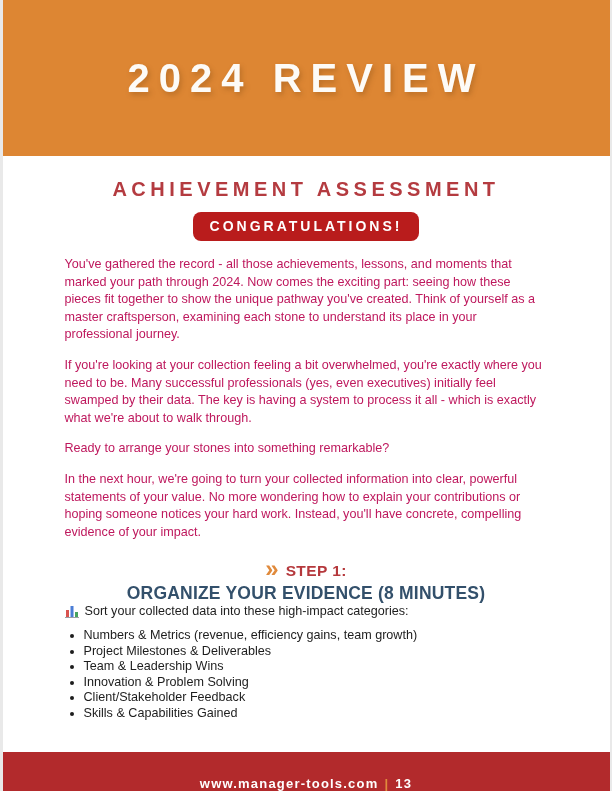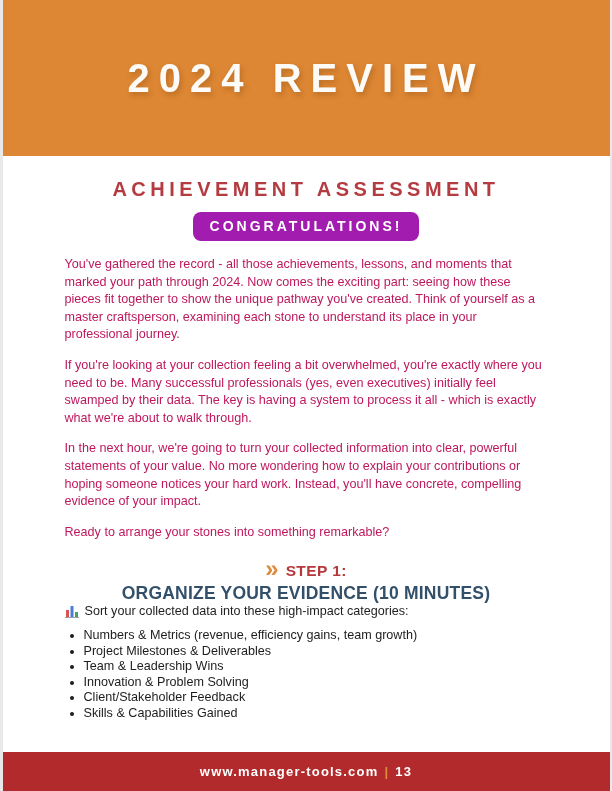--- a/index.html
+++ b/index.html
@@ -45,21 +45,21 @@
     color: #b43b40;
     font-size: 20px;
     font-weight: 800;
     letter-spacing: 4.5px;
     margin-top: 2px;
   }
 
   .badge-row { text-align: center; margin-top: 11px; }
   .badge {
     display: inline-block;
-    background: #a21caf;
+    background: #b91c1c;
     color: #ffffff;
     font-size: 14px;
     font-weight: 800;
     letter-spacing: 3px;
     padding: 6px 17px 7px 17px;
     border-radius: 8px;
   }
 
   .body-copy p {
     color: #be185d;
@@ -119,21 +119,21 @@
     color: #1d1d1d;
     font-size: 12.6px;
     line-height: 15.5px;
   }
 
   
   .footer {
     height: 39px;
     background: #b22a2c;
     display: flex;
-    align-items: center;
+    align-items: flex-end;
     justify-content: center;
     gap: 6px;
     color: #ffffff;
     font-size: 13px;
     font-weight: 700;
     letter-spacing: 1.2px;
   }
   .footer .pipe { color: #e08a3c; font-weight: 800; }
 </style>
 </head>
@@ -149,30 +149,30 @@
 
     <h2 class="section-heading">ACHIEVEMENT ASSESSMENT</h2>
 
     <div class="badge-row">
       <span class="badge">CONGRATULATIONS!</span>
     </div>
 
     <div class="body-copy">
       <p class="first">You've gathered the record - all those achievements, lessons, and moments that marked your path through 2024. Now comes the exciting part: seeing how these pieces fit together to show the unique pathway you've created. Think of yourself as a master craftsperson, examining each stone to understand its place in your professional journey.</p>
       <p>If you're looking at your collection feeling a bit overwhelmed, you're exactly where you need to be. Many successful professionals (yes, even executives) initially feel swamped by their data. The key is having a system to process it all - which is exactly what we're about to walk through.</p>
+      <p>Ready to arrange your stones into something remarkable?</p>
       <p>In the next hour, we're going to turn your collected information into clear, powerful statements of your value. No more wondering how to explain your contributions or hoping someone notices your hard work. Instead, you'll have concrete, compelling evidence of your impact.</p>
-      <p>Ready to arrange your stones into something remarkable?</p>
     </div>
 
     <div class="step-heading">
       <div class="step-line1">
         <span class="chevron-icon">»</span>
         <span class="step-label">STEP 1:</span>
       </div>
-      <div class="step-subtitle">ORGANIZE YOUR EVIDENCE (10 MINUTES)</div>
+      <div class="step-subtitle">ORGANIZE YOUR EVIDENCE (8 MINUTES)</div>
     </div>
 
     <div class="sort-line">
       <svg class="bar-chart-icon" viewBox="0 0 14 14" xmlns="http://www.w3.org/2000/svg">
         <rect x="1" y="6" width="3" height="7" fill="#d9534f"></rect>
         <rect x="5.5" y="2" width="3" height="11" fill="#4a7dd6"></rect>
         <rect x="10" y="8" width="3" height="5" fill="#46a35e"></rect>
         <rect x="0" y="13" width="14" height="1" fill="#9aa0a6"></rect>
       </svg>
       <span>Sort your collected data into these high-impact categories:</span>

